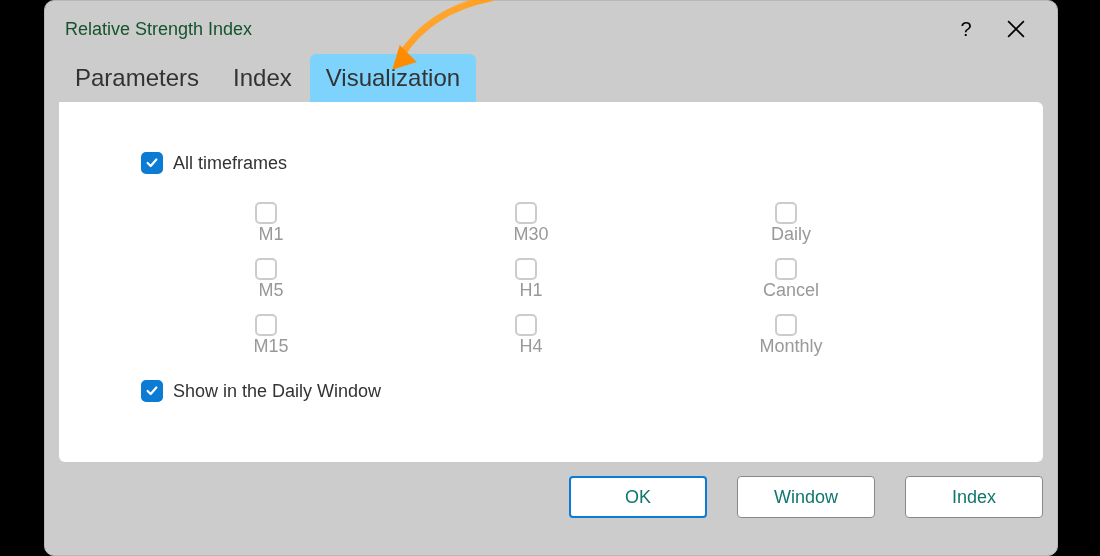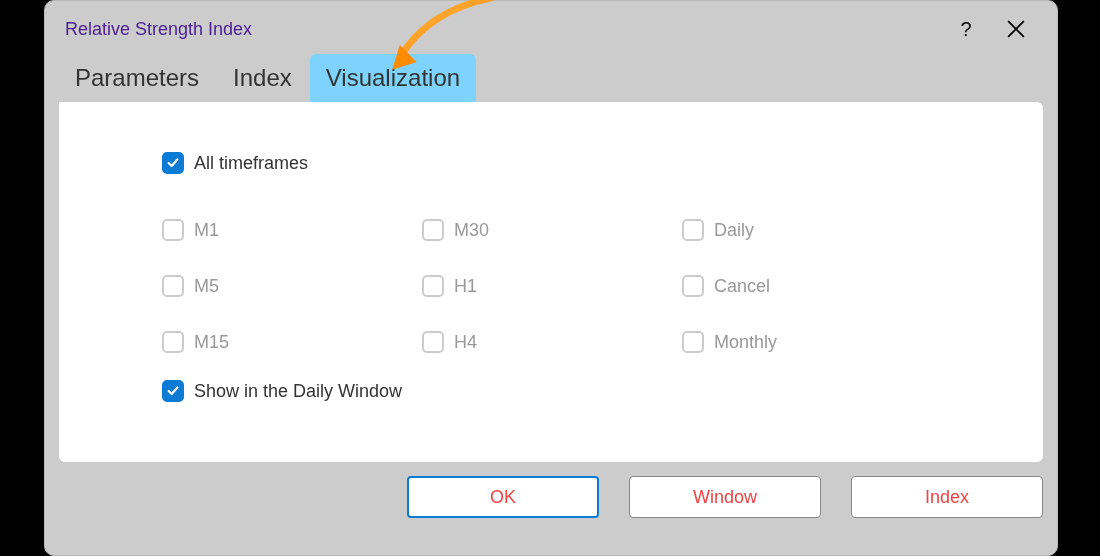--- a/index.html
+++ b/index.html
@@ -24,21 +24,21 @@
     }
     .titlebar {
       display: flex;
       align-items: center;
       height: 56px;
       padding: 0 16px;
     }
     .title {
       flex: 1;
       font-size: 18px;
-      color: #4c1d95;
+      color: #14532d;
       padding-left: 4px;
     }
     .titlebar-btn {
       width: 50px;
       height: 40px;
       display: flex;
       align-items: center;
       justify-content: center;
       cursor: pointer;
       font-size: 18px;
@@ -62,21 +62,21 @@
       border-radius: 6px 6px 0 0;
       margin-right: 2px;
     }
     .tab.active {
       background: #7dd3fc;
     }
     .content {
       background: #fff;
       margin: 0 14px;
       border-radius: 0 6px 6px 6px;
-      padding: 50px 60px 40px 103px;
+      padding: 50px 60px 40px 82px;
       height: 360px;
     }
     .checkbox-row {
       display: flex;
       align-items: center;
       margin-bottom: 28px;
       cursor: pointer;
     }
     .checkbox-row.disabled {
       cursor: default;
@@ -112,35 +112,36 @@
       color: #999;
     }
     .timeframe-grid {
       display: grid;
       grid-template-columns: 260px 260px 260px;
       grid-template-rows: repeat(3, 56px);
       margin-bottom: 10px;
     }
     .timeframe-grid .checkbox-row {
       margin-bottom: 0;
+      flex-direction: column;
     }
     .button-row {
       display: flex;
       justify-content: flex-end;
       gap: 30px;
       padding: 14px 14px 0 0;
     }
     .btn {
-      width: 192px;
+      width: 138px;
       height: 42px;
       border-radius: 4px;
       border: 1px solid #888;
       background: #fff;
       font-size: 18px;
-      color: #ef4444;
+      color: #0f766e;
       cursor: pointer;
     }
     .btn.primary {
       border: 2px solid #0c7bd4;
     }
     .arrow {
       position: absolute;
       left: 315px;
       top: -5px;
       width: 140px;

